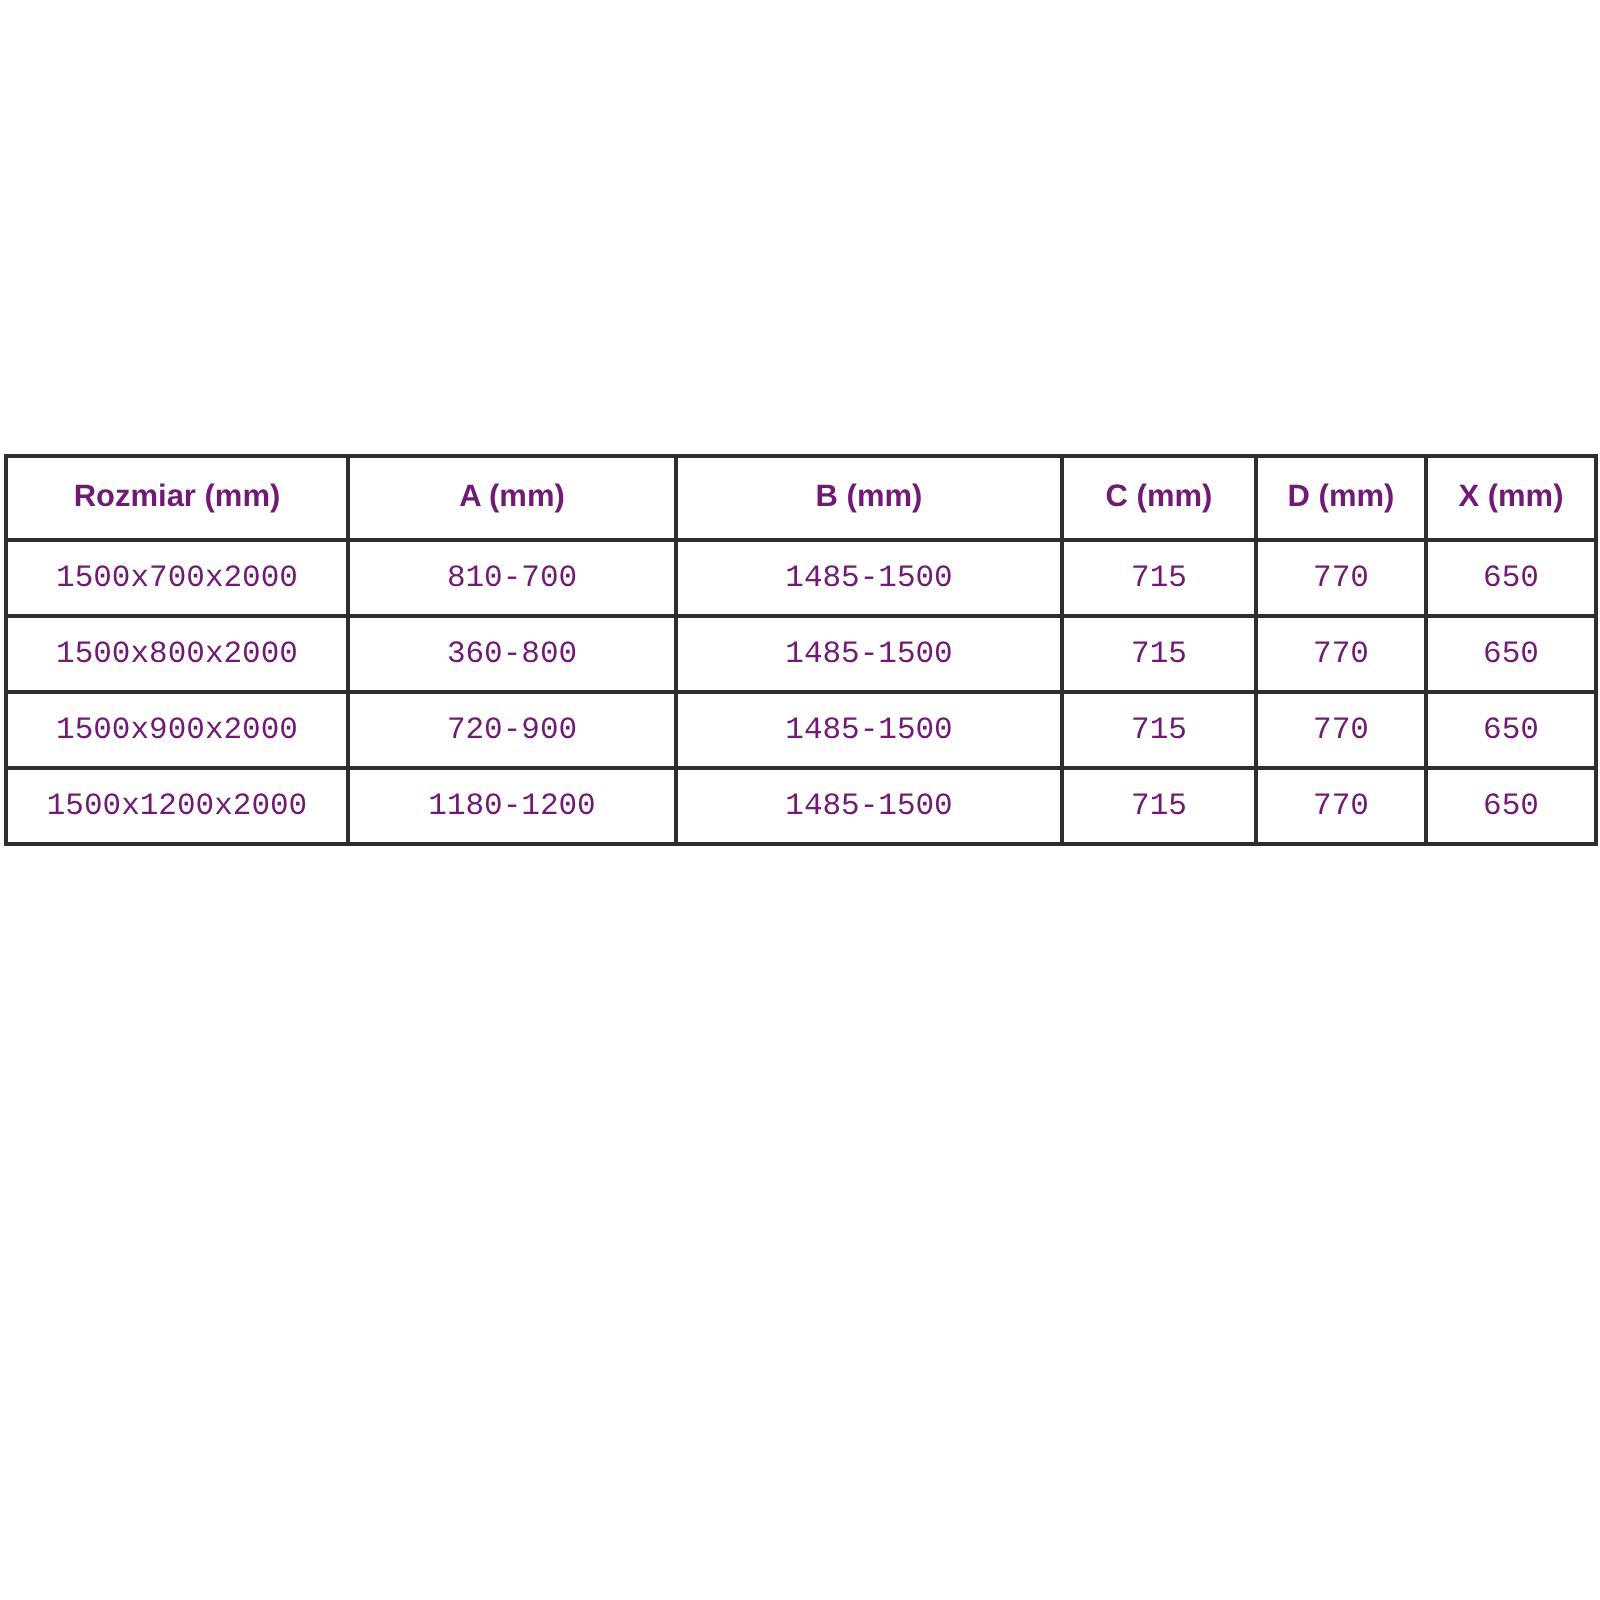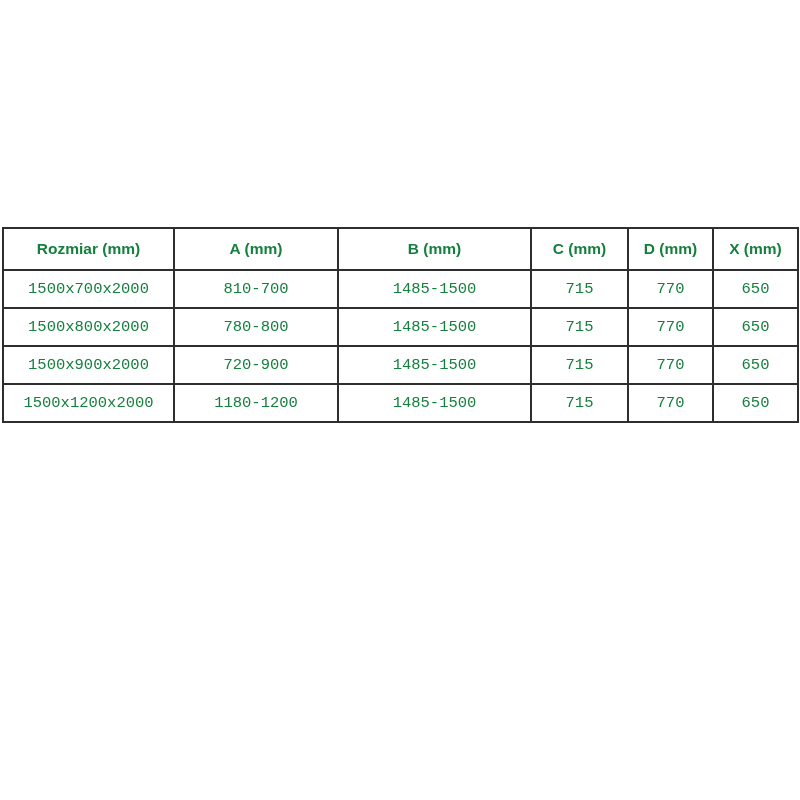--- a/index.html
+++ b/index.html
@@ -17,21 +17,21 @@
     background: #ffffff;
     overflow: hidden;
   }
   table.size-table {
     position: absolute;
     left: 2px;
     top: 227px;
     width: 795px;
     border-collapse: collapse;
     table-layout: fixed;
-    color: #15803d;
+    color: #701a75;
     padding-left: 36px;
   }
   table.size-table th,
   table.size-table td {
     border: 2px solid #2e2e2e;
     text-align: center;
     vertical-align: middle;
     font-size: 15.5px;
     padding: 0 4px;
     white-space: nowrap;
@@ -81,21 +81,21 @@
       <tr>
         <td>1500x700x2000</td>
         <td>810-700</td>
         <td>1485-1500</td>
         <td>715</td>
         <td>770</td>
         <td>650</td>
       </tr>
       <tr>
         <td>1500x800x2000</td>
-        <td>780-800</td>
+        <td>360-800</td>
         <td>1485-1500</td>
         <td>715</td>
         <td>770</td>
         <td>650</td>
       </tr>
       <tr>
         <td>1500x900x2000</td>
         <td>720-900</td>
         <td>1485-1500</td>
         <td>715</td>

